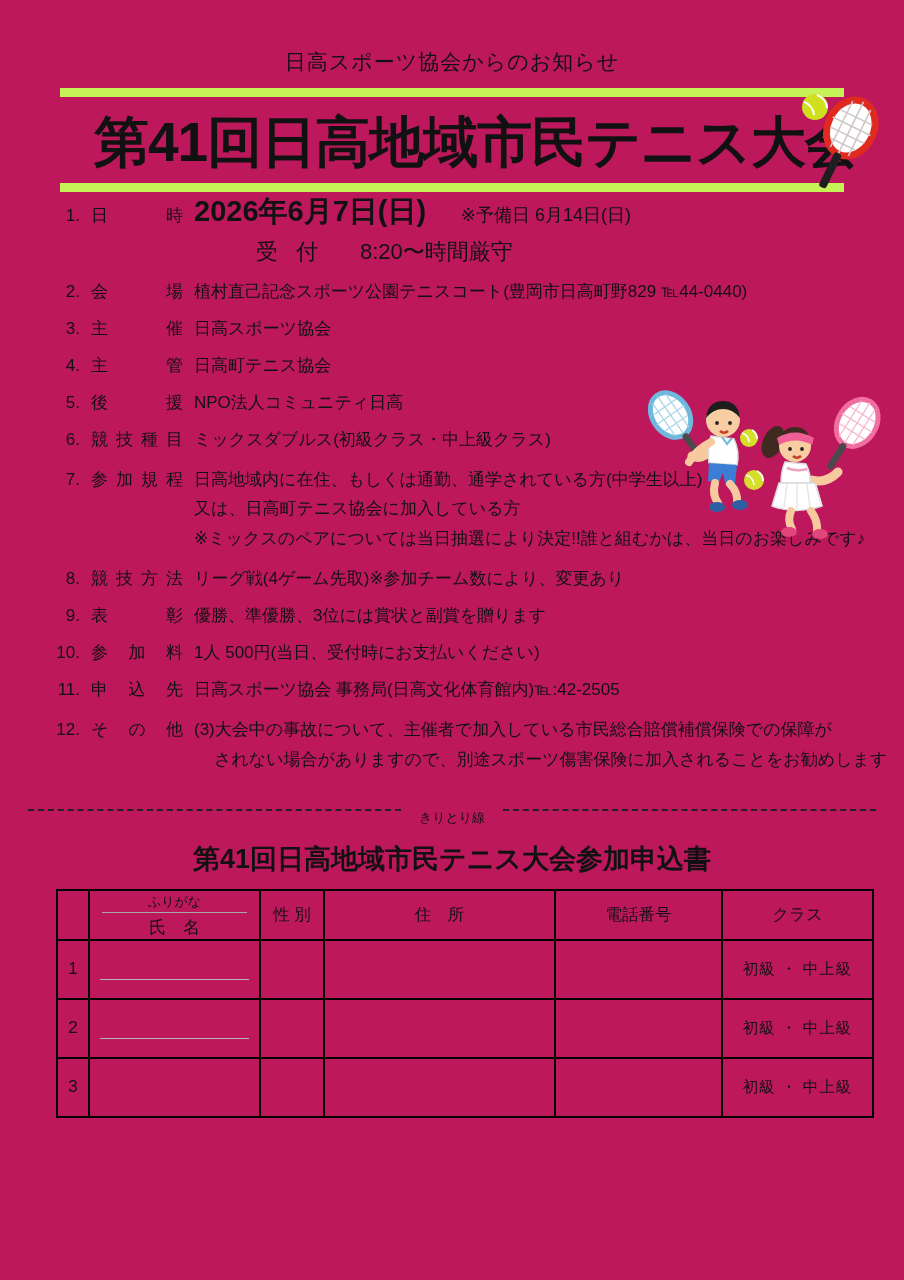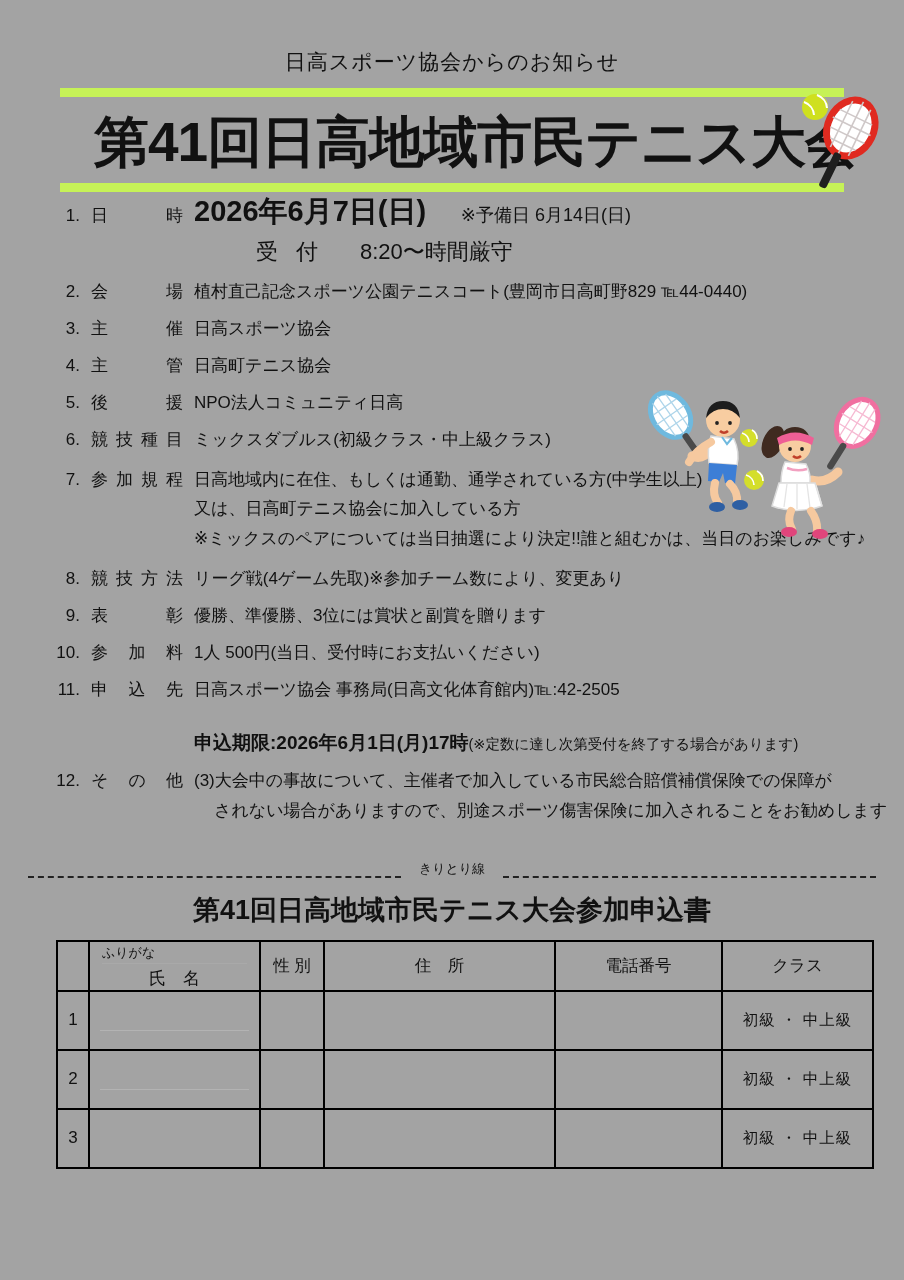--- a/index.html
+++ b/index.html
@@ -1,17 +1,17 @@
 <!DOCTYPE html>
 <html lang="ja"><head>
 <meta charset="utf-8">
 <style>
   html,body{margin:0;padding:0;background:#e8e8e8;}
   .page{
-    width:904px;height:1280px;background:#a3a3a3;position:relative;overflow:hidden;
+    width:904px;height:1280px;background:#be185d;position:relative;overflow:hidden;
     margin:0 auto;color:#111;
     font-family:"Liberation Sans","DejaVu Sans",sans-serif;
   }
   
   .announce{padding-top:48px;text-align:center;font-size:21px;letter-spacing:1px;}
   .banner{position:relative;margin:12px 60px 0 60px;}
   .green-line{height:9px;background:#c6f257;}
   .main-title{
     margin:0;padding:6px 0 2px 34px;font-size:55px;font-weight:bold;line-height:78px;
     letter-spacing:-1px;white-space:nowrap;
@@ -35,29 +35,29 @@
     width:62px;text-align:justify;text-align-last:justify;-moz-text-align-last:justify;
     text-justify:inter-character;
   }
   .deadline-row{margin-top:28px;margin-bottom:10px;}
   .deadline-strong{font-size:19px;font-weight:bold;}
   .deadline-small{font-size:14.5px;}
   .indent-line{padding-left:20px;}
   
   .kids-illustration{position:absolute;left:626px;top:376px;width:274px;height:216px;}
   
-  .cutline{display:flex;align-items:flex-end;gap:18px;margin:34px 28px 0 28px;font-size:13px;}
+  .cutline{display:flex;align-items:flex-start;gap:18px;margin:34px 28px 0 28px;font-size:13px;}
   .cutline .dash{flex:1;border-top:2px dashed #222;height:0;}
   
   .form-title{text-align:center;font-size:27px;font-weight:bold;margin:14px 0 12px 0;letter-spacing:0;}
   table.app{border-collapse:collapse;table-layout:fixed;margin-left:56px;width:816px;}
   table.app th,table.app td{border:2px solid #000;padding:0;vertical-align:middle;}
   th.h-cell{height:48px;font-weight:normal;font-size:16.5px;text-align:center;}
   td.d-cell{height:57px;}
-  .furigana{font-size:13px;text-align:left;border-bottom:1px solid #a9a9a9;margin:2px 12px 0 12px;padding-bottom:1px;}
+  .furigana{font-size:13px;text-align:center;border-bottom:1px solid #a9a9a9;margin:2px 12px 0 12px;padding-bottom:1px;}
   .name-head{font-size:17px;text-align:center;padding-top:3px;}
   .row-num{text-align:center;font-size:17px;}
   .furigana-space{height:17px;border-bottom:1px solid #b3b3b3;margin:3px 10px 0 10px;}
   .class-cell{text-align:center;font-size:15.5px;letter-spacing:1px;}
 </style>
 </head>
 <body>
 
 <div class="page">
 
@@ -154,27 +154,20 @@
       <span class="label">参加料</span>
       <span class="content">1人  500円(当日、受付時にお支払いください)</span>
     </div>
 
     <div class="item">
       <span class="num">11.</span>
       <span class="label">申込先</span>
       <span class="content">日高スポーツ協会  事務局(日高文化体育館内)℡:42-2505</span>
     </div>
 
-    <div class="item deadline-row">
-      <span class="num"></span>
-      <span></span>
-      <span class="content">
-        <span class="deadline-strong">申込期限:2026年6月1日(月)17時</span><span class="deadline-small">(※定数に達し次第受付を終了する場合があります)</span>
-      </span>
-    </div>
 
     <div class="item">
       <span class="num">12.</span>
       <span class="label">その他</span>
       <span class="content multiline">
         <div>(3)大会中の事故について、主催者で加入している市民総合賠償補償保険での保障が</div>
         <div class="indent-line">されない場合がありますので、別途スポーツ傷害保険に加入されることをお勧めします</div>
       </span>
     </div>
 

